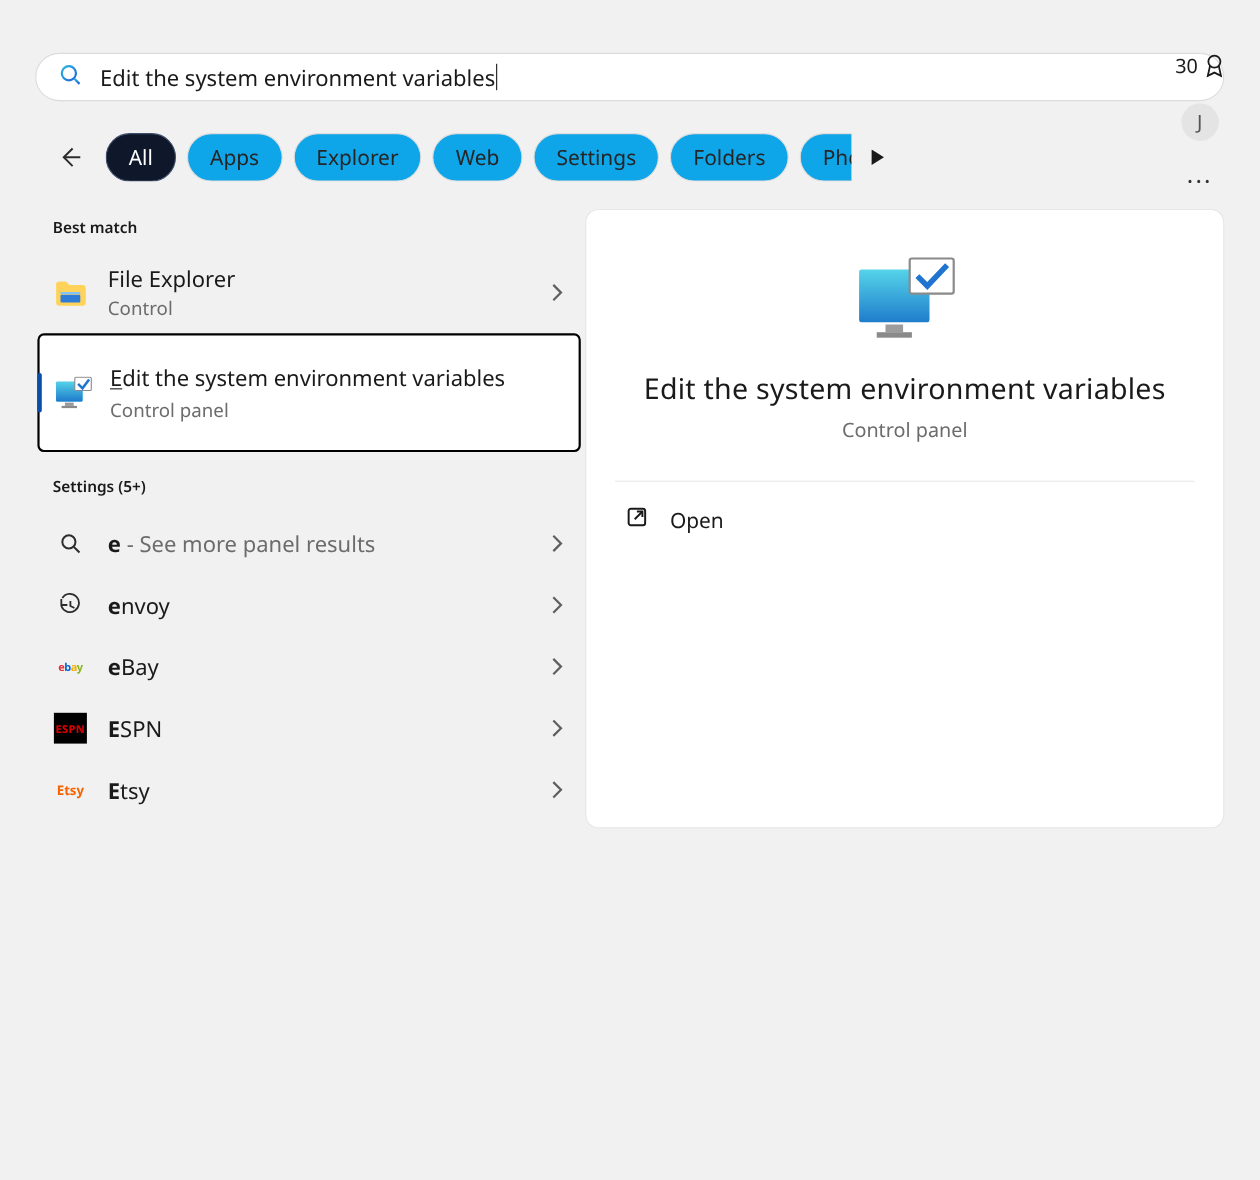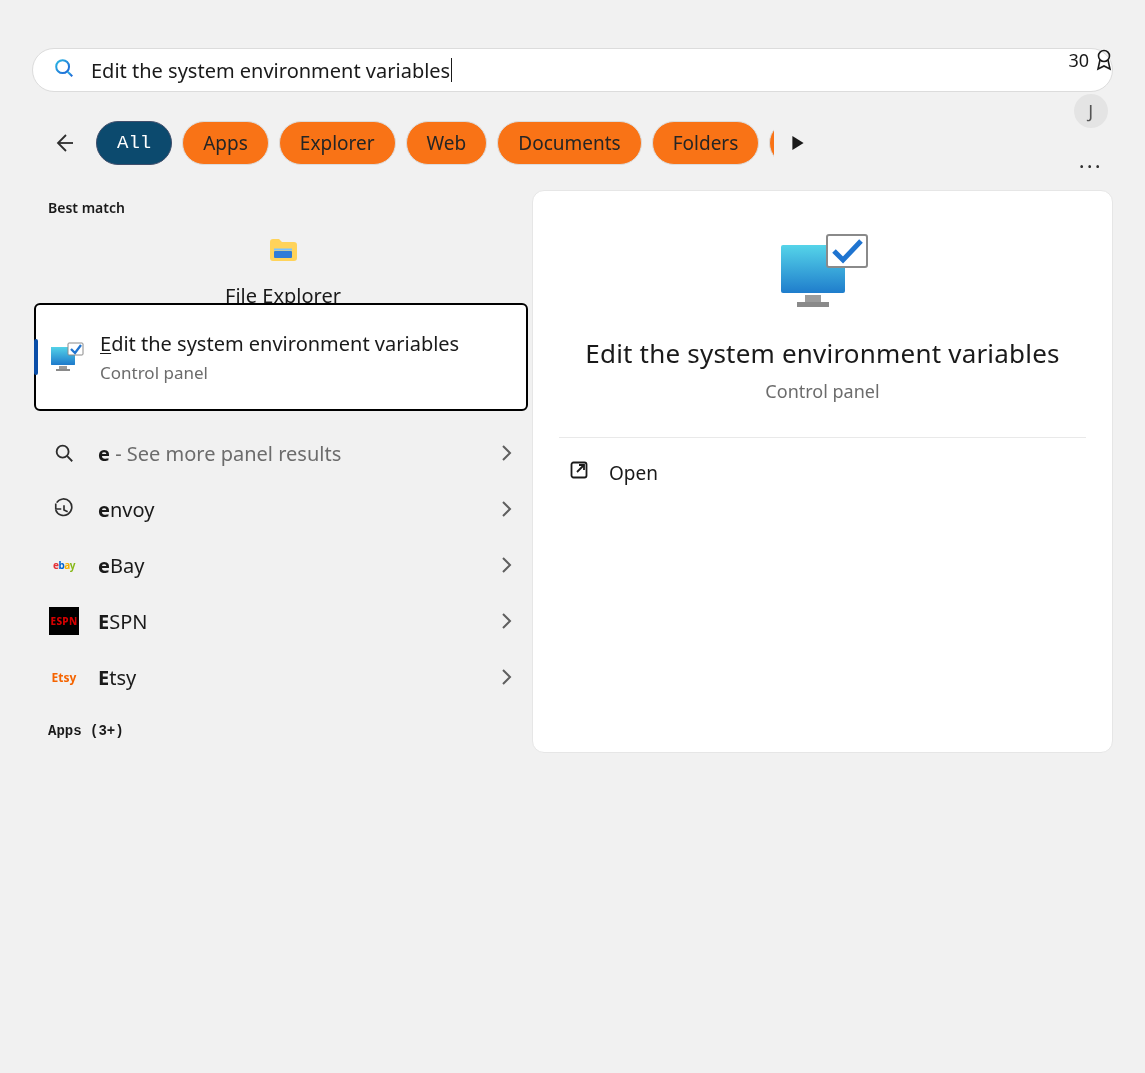--- a/index.html
+++ b/index.html
@@ -9,37 +9,37 @@
   
   .searchbar { position: absolute; left: 32px; right: 32px; top: 48px; height: 44px; background: #fff; border: 1px solid #dcdcdc; border-radius: 22px; display: flex; align-items: center; padding: 0 20px; gap: 16px; }
   .searchbar svg { flex: 0 0 auto; }
   .search-input { border: none; outline: none; font-size: 20px; width: 100%; background: transparent; color: #1a1a1a; }
   .search-text-wrap { position: relative; display: flex; align-items: center; flex: 1 1 auto; }
   .cursor-bar { width: 1px; height: 24px; background: #1a1a1a; margin-left: 1px; }
 
   
   .filter-row { position: absolute; left: 48px; right: 32px; top: 118px; height: 50px; display: flex; align-items: center; gap: 10px; }
   .back-btn { width: 32px; height: 32px; display: flex; align-items: center; justify-content: center; margin-right: 6px; }
-  .pill { height: 44px; border-radius: 22px; display: flex; align-items: center; padding: 0 20px; font-size: 19px; border: 1px solid #dcdcdc; background: #f97316; color: #252525; white-space: nowrap; cursor: pointer; }
-  .pill.active { background: #0c4a6e; color: #fff; border-color: #3f4e6b; font-family: Liberation Mono, monospace; }
+  .pill { height: 44px; border-radius: 22px; display: flex; align-items: center; padding: 0 20px; font-size: 19px; border: 1px solid #dcdcdc; background: #0ea5e9; color: #252525; white-space: nowrap; cursor: pointer; }
+  .pill.active { background: #0f172a; color: #fff; border-color: #3f4e6b; }
   .pills-scroll { position:relative; display:flex; gap:10px; overflow:hidden; max-width: 678px; }
   .scroll-more { width: 24px; height: 24px; display:flex; align-items:center; justify-content:center; margin-left: 2px; }
   .right-actions { margin-left: auto; display: flex; align-items: center; gap: 22px; flex-direction: column; }
   .points { display:flex; align-items:center; gap:6px; font-size: 18px; }
   .avatar { width: 34px; height: 34px; border-radius: 50%; background: #e4e4e4; display:flex; align-items:center; justify-content:center; font-size: 18px; color:#555; }
   .more-dots { font-size: 22px; letter-spacing: 2px; color:#333; }
   .copilot-icon { width: 36px; height: 36px; }
 
   
   .left-col { position: absolute; left: 32px; top: 190px; width: 498px; bottom: 10px; overflow: hidden; }
   .right-panel { position: absolute; left: 532px; right: 32px; top: 190px; bottom: 10px; background: #fff; border-radius: 12px; border: 1px solid #e6e6e6; padding: 40px 26px 0 26px; }
 
   
   .section-title { font-size: 14px; font-weight: 600; padding: 8px 16px 14px 16px; }
-  .list-item { display:flex; align-items:center; gap: 18px; height: 70px; padding: 2px 12px 2px 16px; border-radius: 6px; cursor:pointer;flex-direction:column; }
+  .list-item { display:flex; align-items:center; gap: 18px; height: 70px; padding: 2px 12px 2px 16px; border-radius: 6px; cursor:pointer; }
   .list-item .icon-slot { width: 32px; height: 32px; display:flex; align-items:center; justify-content:center; flex:0 0 32px; }
   .list-item .text-slot { flex: 1 1 auto; display:flex; flex-direction:column; justify-content:center; }
   .list-item .title { font-size: 20px; color:#1a1a1a; line-height: 1.25; }
   .list-item .sub { font-size: 17px; color:#6c6c6c; margin-top: 2px; }
   .list-item .chev { flex: 0 0 24px; width:24px; height:24px; display:flex; align-items:center; justify-content:center; color:#5f5f5f; }
 
   .selected-item { background:#fff; border:2px solid #000; border-radius: 6px; position:relative; padding: 12px 12px 12px 14px; display:flex; align-items:center; gap:16px; margin: 2px 2px 14px 2px; min-height: 108px; }
   .selected-item::before { content:""; position:absolute; left:-2px; top: 50%; transform: translateY(-50%); width: 4px; height: 36px; background:#0a4ea8; border-radius: 2px; }
   .selected-item .icon-slot { width: 34px; height: 34px; display:flex; align-items:center; justify-content:center; flex:0 0 34px; }
   .selected-item .txt { display:flex; flex-direction:column; }
@@ -94,21 +94,21 @@
       <svg width="24" height="24" viewBox="0 0 24 24" fill="none" stroke="#2d2d2d" stroke-width="1.8">
           <path d="M14 4 L6 12 L14 20"></path>
           <line x1="6" y1="12" x2="21" y2="12"></line>
         </svg>
     </div>
     <div class="pills-scroll">
       <div class="pill active">All</div>
       <div class="pill">Apps</div>
       <div class="pill">Explorer</div>
       <div class="pill">Web</div>
-      <div class="pill">Documents</div>
+      <div class="pill">Settings</div>
       <div class="pill">Folders</div>
       <div class="pill">Photos</div>
     </div>
     <div class="scroll-more">
       <svg width="14" height="14" viewBox="0 0 10 10" fill="#1a1a1a">
           <path d="M1 0 L9 5 L1 10 Z"></path>
         </svg>
     </div>
     <div class="right-actions">
       <div class="points">
@@ -175,20 +175,21 @@
             <rect x="18" y="1" width="15" height="12" rx="1" fill="#fff" stroke="#8a8a8a"></rect>
             <path d="M21 7 L25 11 L31 3" fill="none" stroke="#1f74d0" stroke-width="2.3"></path>
           </svg>
       </div>
       <div class="txt">
         <div class="title"><span class="underline-letter">E</span><span>dit the system environment variables</span></div>
         <div class="sub">Control panel</div>
       </div>
     </div>
 
+    <div class="section-title">Settings (5+)</div>
 
     <div class="web-item">
       <div class="icon-slot">
           <svg width="22" height="22" viewBox="0 0 24 24" fill="none" stroke="#2d2d2d" stroke-width="2">
             <circle cx="10.5" cy="10.5" r="6.5"></circle>
             <line x1="15.5" y1="15.5" x2="21" y2="21"></line>
           </svg>
         </div>
       <div class="label"><b>e</b><span class="mut"> - See more panel results</span></div>
       <div class="chev">

